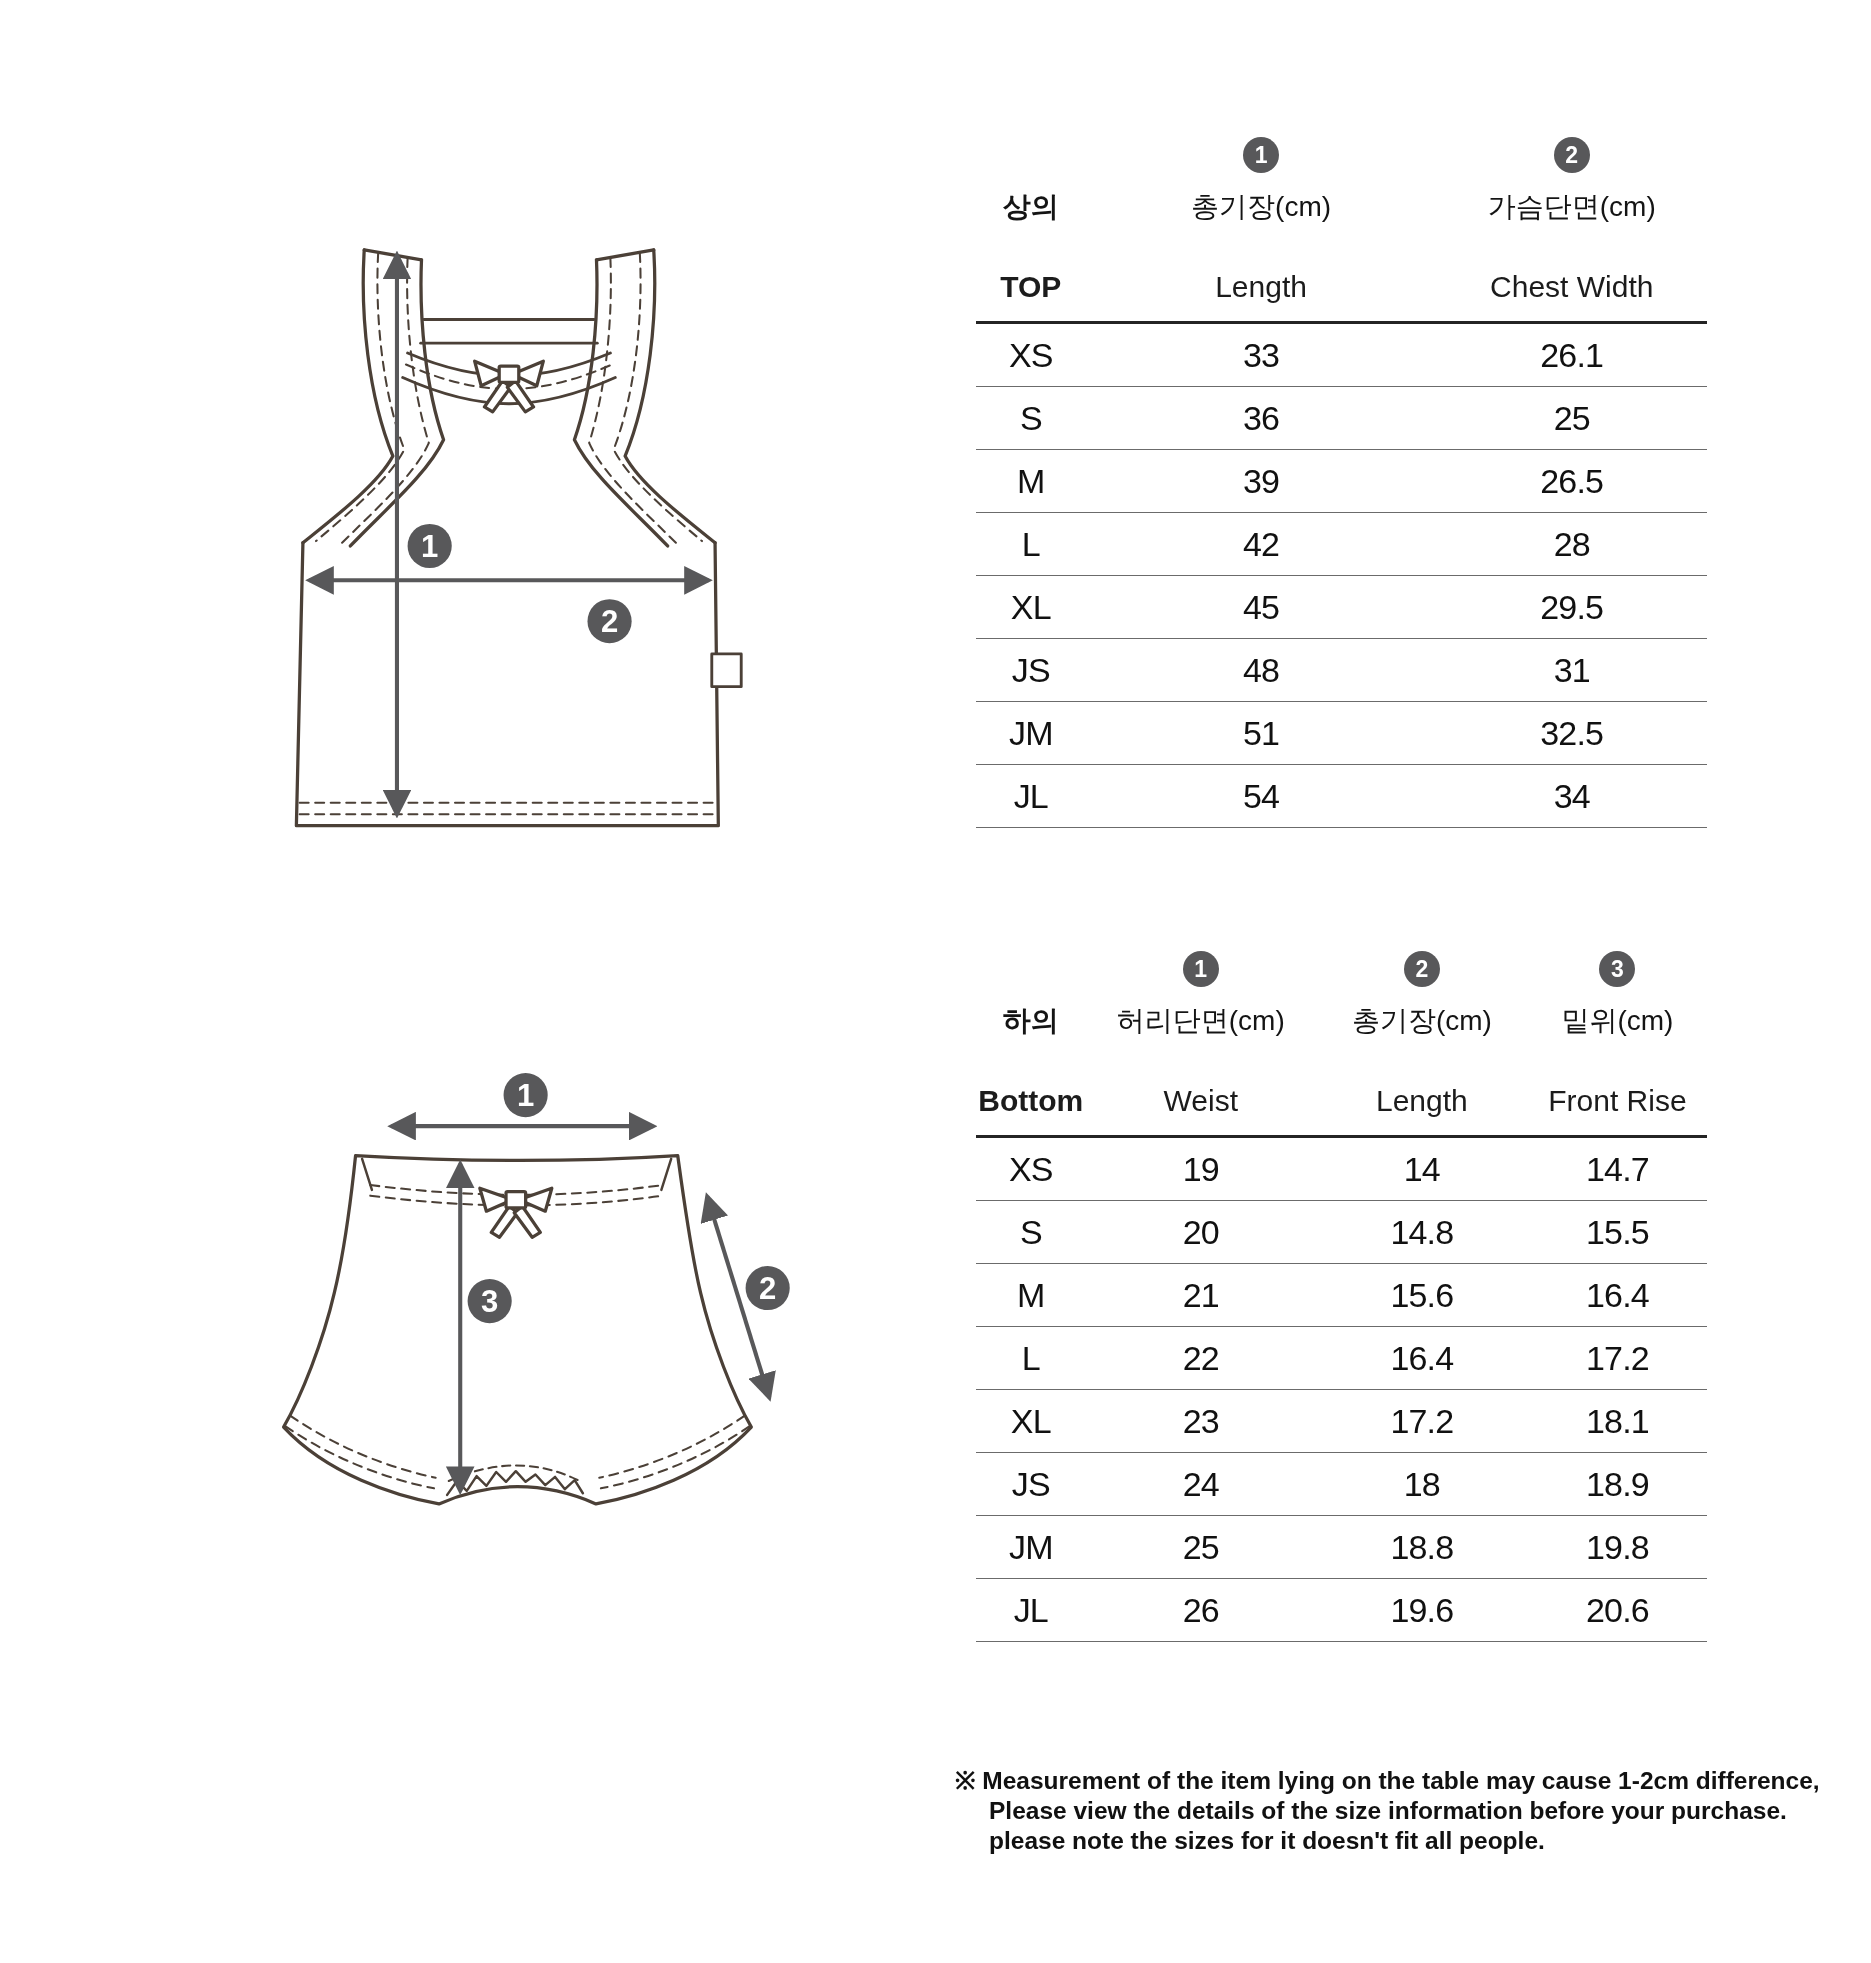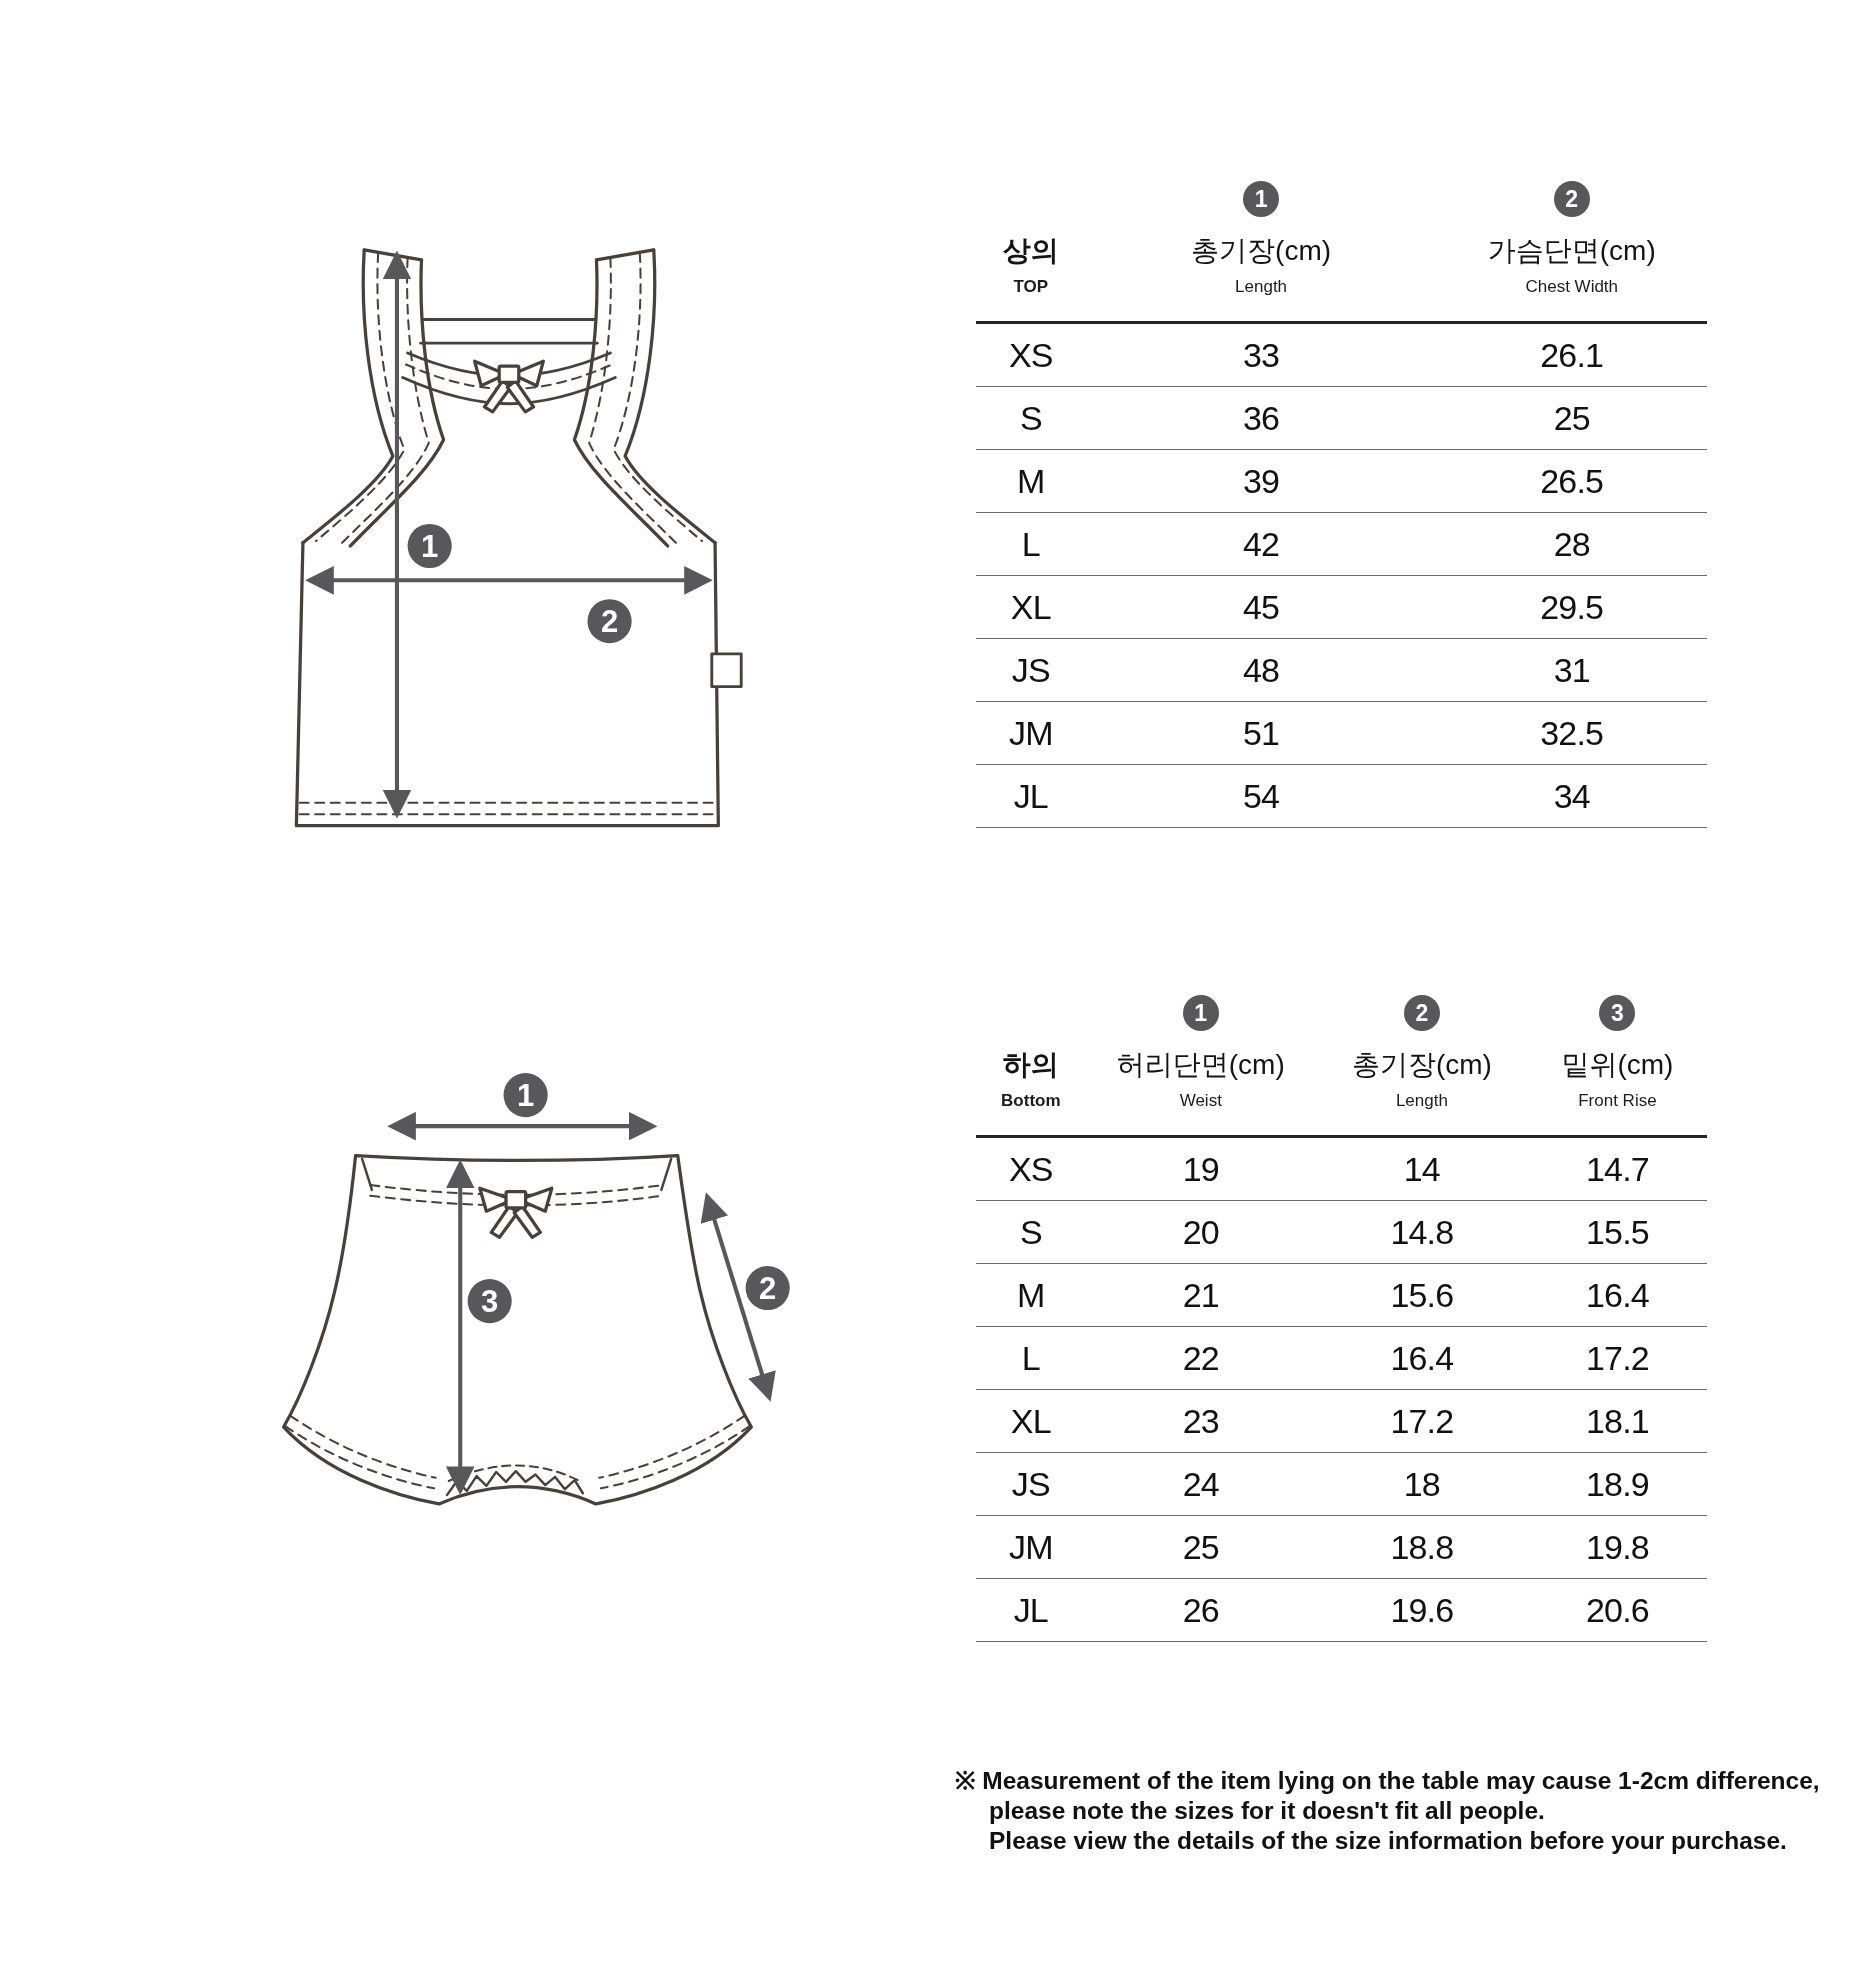--- a/index.html
+++ b/index.html
@@ -17,21 +17,21 @@
   #top-table{left:976px;top:115px;}
   #bottom-table{left:976px;top:929px;}
   .thead{
     display:grid;align-items:end;height:188px;padding-bottom:18px;
     border-bottom:3.3px solid #242424;
   }
   #top-table .thead,#top-table .tr{grid-template-columns:15% 48% 37%;}
   #bottom-table .thead,#bottom-table .tr{grid-template-columns:15% 31.5% 29% 24.5%;}
   .th{display:flex;flex-direction:column;align-items:center;justify-content:flex-end;text-align:center;}
   .th .kr{font-size:28px;line-height:38px;font-weight:500;}
-  .th .en{font-size:17px;line-height:33px;font-weight:400;color:#1c1c1c;}
+  .th .en{font-size:30px;line-height:33px;font-weight:400;color:#1c1c1c;margin-top:44px;}
   .th.name .kr,.th.name .en{font-weight:700;}
   .badge{
     width:36px;height:36px;border-radius:50%;background:#58585a;color:#fff;
     display:flex;align-items:center;justify-content:center;
     font-size:23px;font-weight:700;margin-bottom:14.7px;
   }
   .tr{display:grid;height:62px;align-items:center;border-bottom:1.6px solid #6b6b6b;text-align:center;}
   .td{font-size:34px;font-weight:400;letter-spacing:-0.8px;color:#111;}
 
   
@@ -318,16 +318,16 @@
       <div class="td">20.6</div>
     </div>
   </div>
 </div>
 
 <div class="notes-kr">
 </div>
 
 <div class="notes-en">
   <div>※ Measurement of the item lying on the table may cause 1-2cm difference,</div>
+  <div class="cont">Please view the details of the size information before your purchase.</div>
   <div class="cont">please note the sizes for it doesn't fit all people.</div>
-  <div class="cont">Please view the details of the size information before your purchase.</div>
 </div>
 
 
 </body></html>

